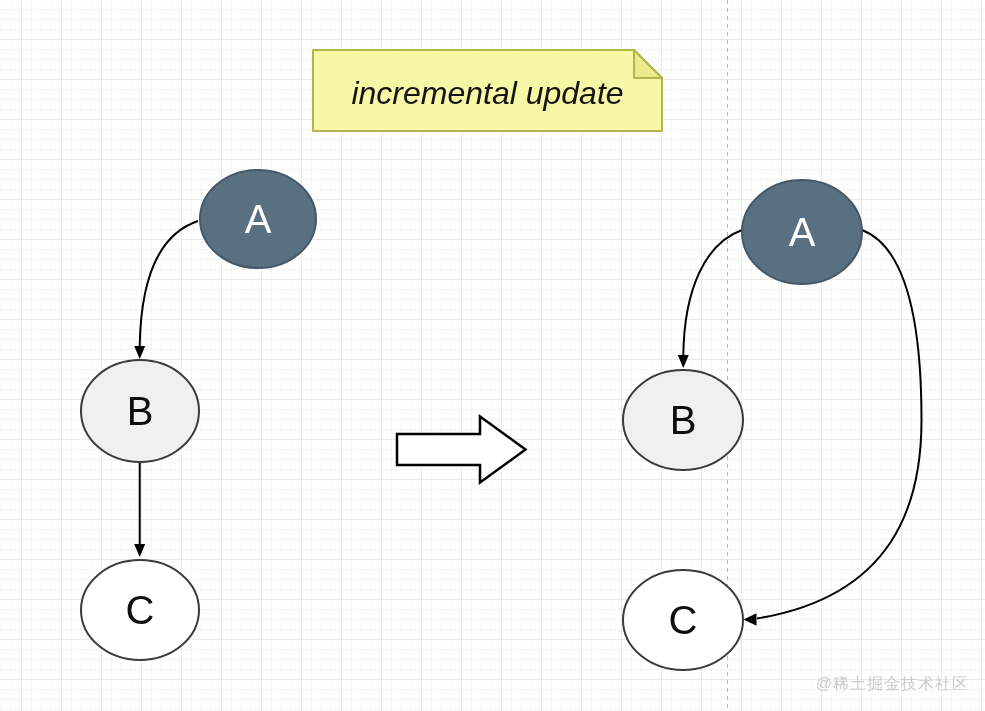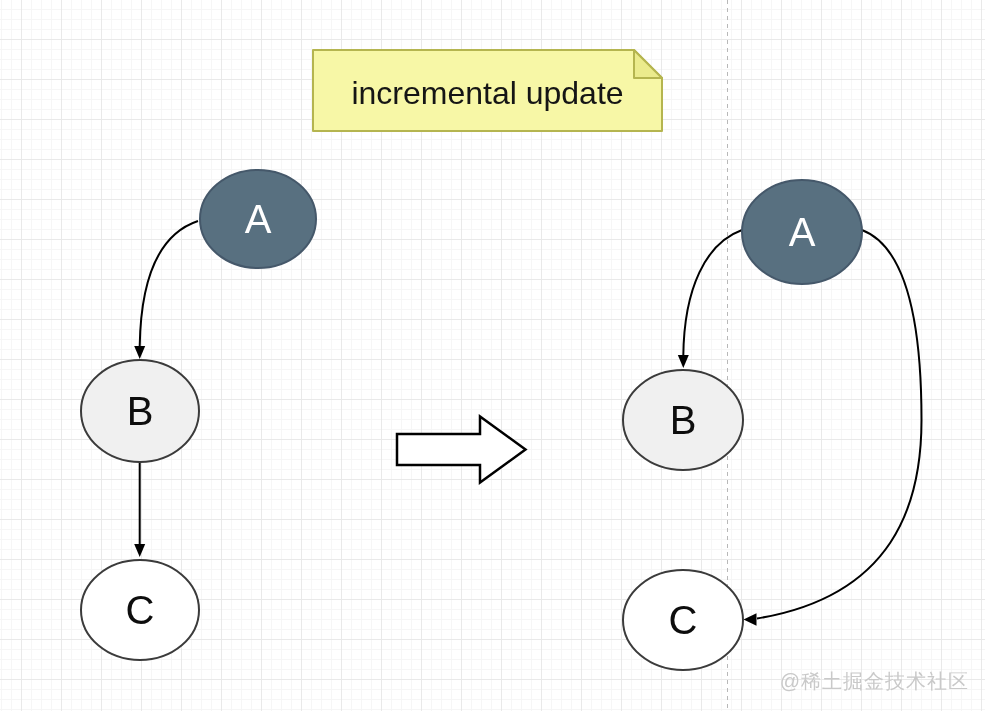--- a/index.html
+++ b/index.html
@@ -42,27 +42,28 @@
     line-height: 1;
   }
   .node-label.dark { color: #ffffff; }
 
   .note-label {
     left: 313px; top: 50px;
     width: 349px; height: 81px;
     padding-top: 6px;
     font-size: 32px;
     color: #151515;
+    font-style: italic;
   }
 
   .watermark {
     position: absolute;
     right: 16px;
     bottom: 16px;
-    font-size: 20px;
+    font-size: 16px;
     color: #c9c9c9;
     letter-spacing: 1px;
     pointer-events: none;
   }
 
   
   .lbl-left-a  { left: 200px; top: 170px; width: 116px; height:  98px; }
   .lbl-left-b  { left:  81px; top: 360px; width: 118px; height: 102px; }
   .lbl-left-c  { left:  81px; top: 560px; width: 118px; height: 100px; }
   .lbl-right-a { left: 742px; top: 180px; width: 120px; height: 104px; }

